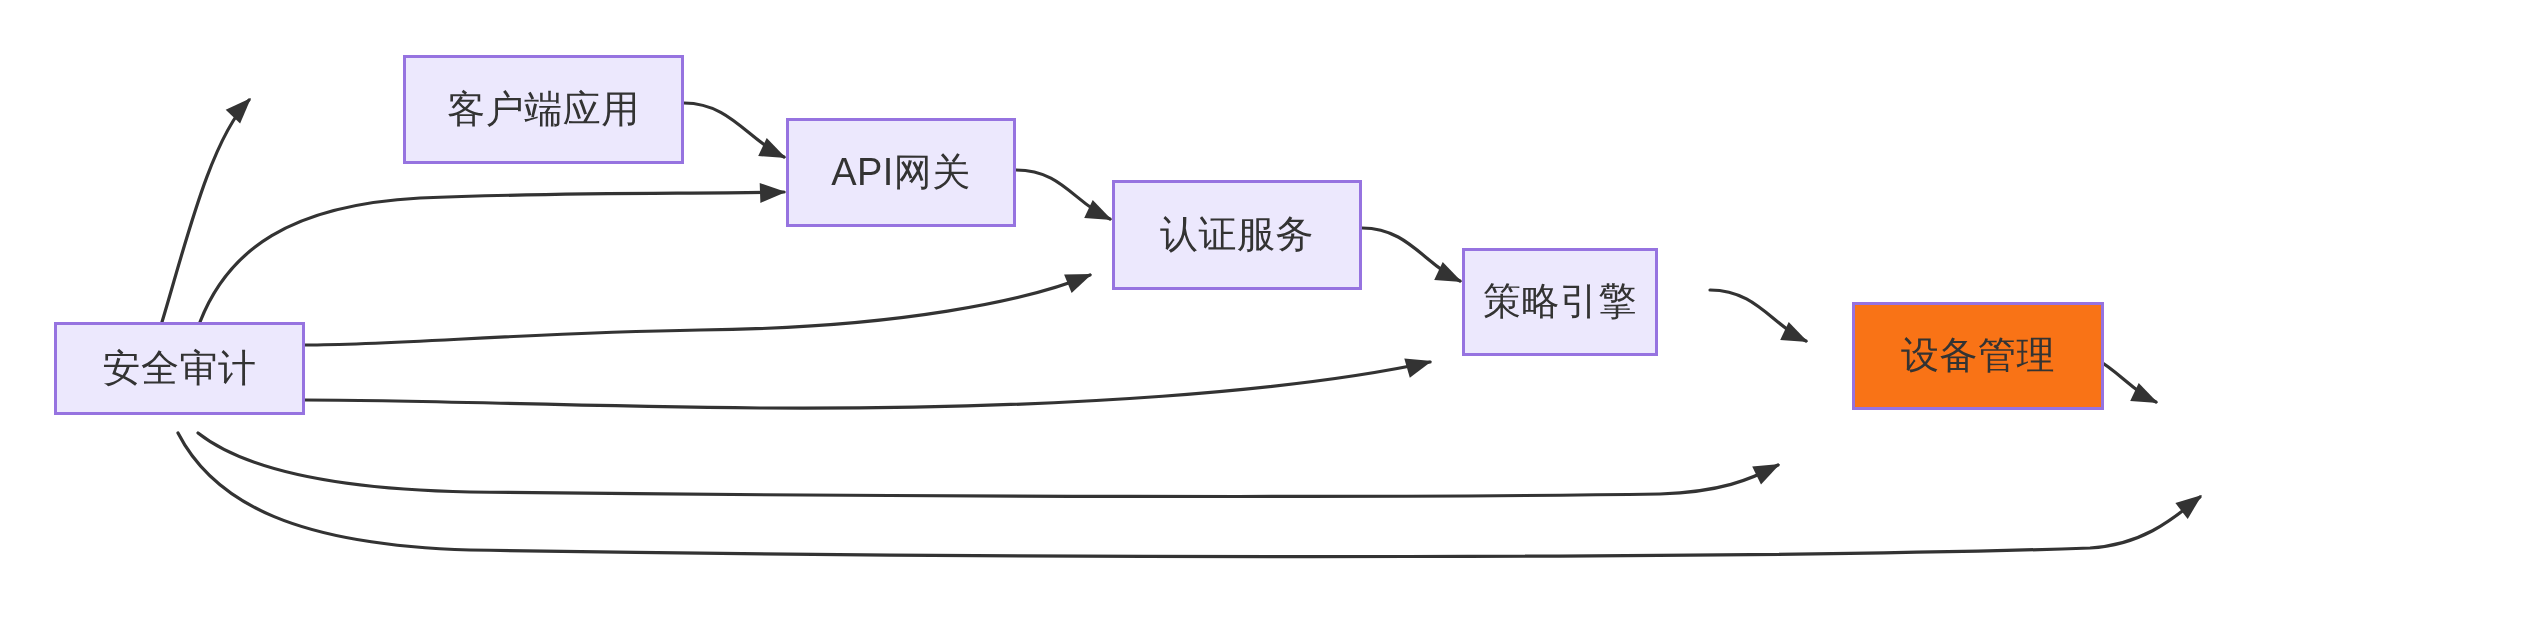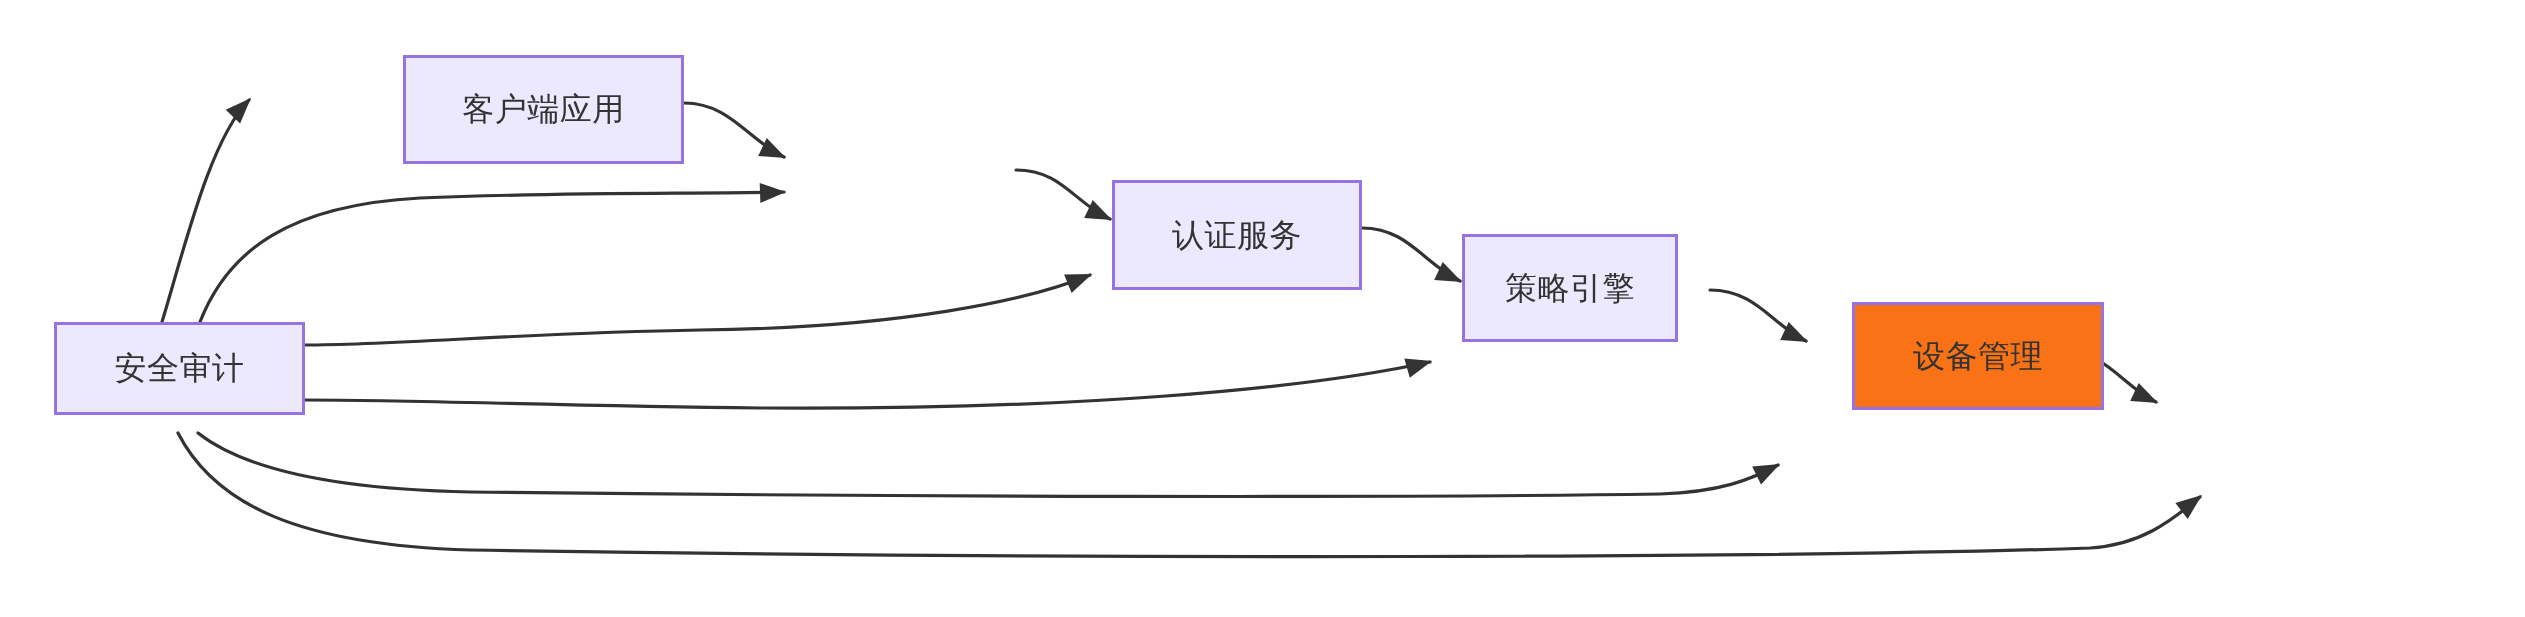--- a/index.html
+++ b/index.html
@@ -47,21 +47,21 @@
     box-sizing: border-box;
     background: #ece8fd;
     border: 3px solid #9673e0;
     display: flex;
     align-items: center;
     justify-content: center;
     text-align: center;
   }
   .node-label {
     color: #333333;
-    font-size: 32px;
+    font-size: 38px;
     line-height: 1.2;
     letter-spacing: 0.5px;
     white-space: nowrap;
     user-select: none;
   }
 </style>
 </head>
 <body>
 
 <div id="diagram-canvas">
@@ -115,24 +115,27 @@
       </g>
   </svg>
 
   <div id="node-layer">
       <div class="node-box" style="left: 54px; top: 322px; width: 251px; height: 93px; background: rgb(236, 232, 253); border-color: rgb(150, 115, 224);">
         <span class="node-label" style="color: rgb(51, 51, 51);">安全审计</span>
       </div>
       <div class="node-box" style="left: 403px; top: 55px; width: 281px; height: 109px; background: rgb(236, 232, 253); border-color: rgb(150, 115, 224);">
         <span class="node-label" style="color: rgb(51, 51, 51);">客户端应用</span>
       </div>
+      <div class="node-box" style="left: 786px; top: 118px; width: 230px; height: 109px; background: rgb(236, 232, 253); border-color: rgb(150, 115, 224);">
+        <span class="node-label" style="color: rgb(51, 51, 51);">API网关</span>
+      </div>
       <div class="node-box" style="left: 1112px; top: 180px; width: 250px; height: 110px; background: rgb(236, 232, 253); border-color: rgb(150, 115, 224);">
         <span class="node-label" style="color: rgb(51, 51, 51);">认证服务</span>
       </div>
-      <div class="node-box" style="left: 1462px; top: 234px; width: 216px; height: 108px; background: rgb(236, 232, 253); border-color: rgb(150, 115, 224);">
+      <div class="node-box" style="left: 1462px; top: 248px; width: 196px; height: 108px; background: rgb(236, 232, 253); border-color: rgb(150, 115, 224);">
         <span class="node-label" style="color: rgb(51, 51, 51);">策略引擎</span>
       </div>
       <div class="node-box" style="left: 1852px; top: 302px; width: 252px; height: 108px; background: #f97316; border-color: rgb(150, 115, 224);">
         <span class="node-label" style="color: rgb(51, 51, 51);">设备管理</span>
       </div>
     </div>
 
 </div>
 
 </body></html>

